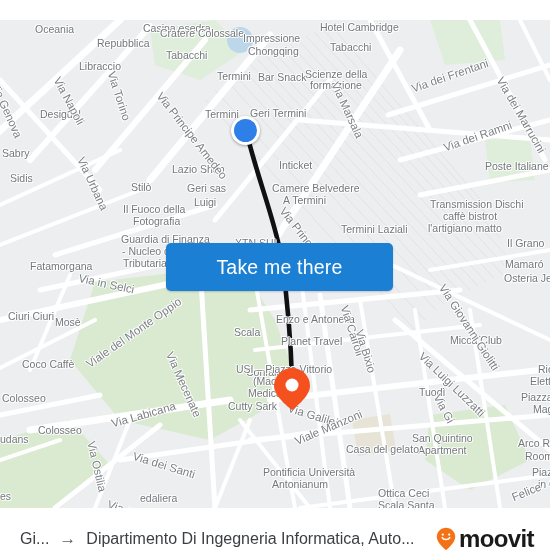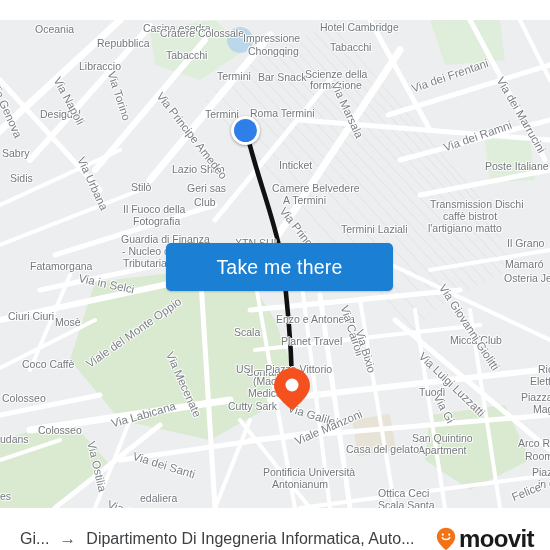--- a/index.html
+++ b/index.html
@@ -216,25 +216,25 @@
         <div class="maplabel poi" style="left: 330px; top: 21px;">Tabacchi</div>
         <div class="maplabel poi" style="left: 217px; top: 50px;">Termini</div>
         <div class="maplabel poi" style="left: 258px; top: 51px;">Bar Snack</div>
         <div class="maplabel poi" style="left: 305px; top: 48px;">Scienze della</div>
         <div class="maplabel poi" style="left: 310px; top: 59px;">formazione</div>
         <div class="maplabel poi" style="left: 79px; top: 40px;">Libraccio</div>
         <div class="maplabel poi" style="left: 40px; top: 88px;">Desigual</div>
         <div class="maplabel poi" style="left: 2px; top: 127px;">Sabry</div>
         <div class="maplabel poi" style="left: 10px; top: 152px;">Sidis</div>
         <div class="maplabel poi" style="left: 205px; top: 88px;">Termini</div>
-        <div class="maplabel poi" style="left: 250px; top: 87px;">Roma Termini</div>
+        <div class="maplabel poi" style="left: 250px; top: 87px;">Geri Termini</div>
         <div class="maplabel poi" style="left: 131px; top: 161px;">Stilò</div>
         <div class="maplabel poi" style="left: 172px; top: 143px;">Lazio Shop</div>
         <div class="maplabel poi" style="left: 187px; top: 162px;">Geri sas</div>
-        <div class="maplabel poi" style="left: 194px; top: 176px;">Club</div>
+        <div class="maplabel poi" style="left: 194px; top: 176px;">Luigi</div>
         <div class="maplabel poi" style="left: 279px; top: 139px;">Inticket</div>
         <div class="maplabel poi" style="left: 272px; top: 162px;">Camere Belvedere</div>
         <div class="maplabel poi" style="left: 283px; top: 174px;">A Termini</div>
         <div class="maplabel poi" style="left: 485px; top: 140px;">Poste Italiane</div>
         <div class="maplabel poi" style="left: 430px; top: 178px;">Transmission Dischi</div>
         <div class="maplabel poi" style="left: 443px; top: 190px;">caffè bistrot</div>
         <div class="maplabel poi" style="left: 428px; top: 202px;">l'artigiano matto</div>
         <div class="maplabel poi" style="left: 507px; top: 217px;">Il Grano</div>
         <div class="maplabel poi" style="left: 505px; top: 238px;">Mamaró</div>
         <div class="maplabel poi" style="left: 504px; top: 252px;">Osteria Jerry</div>

